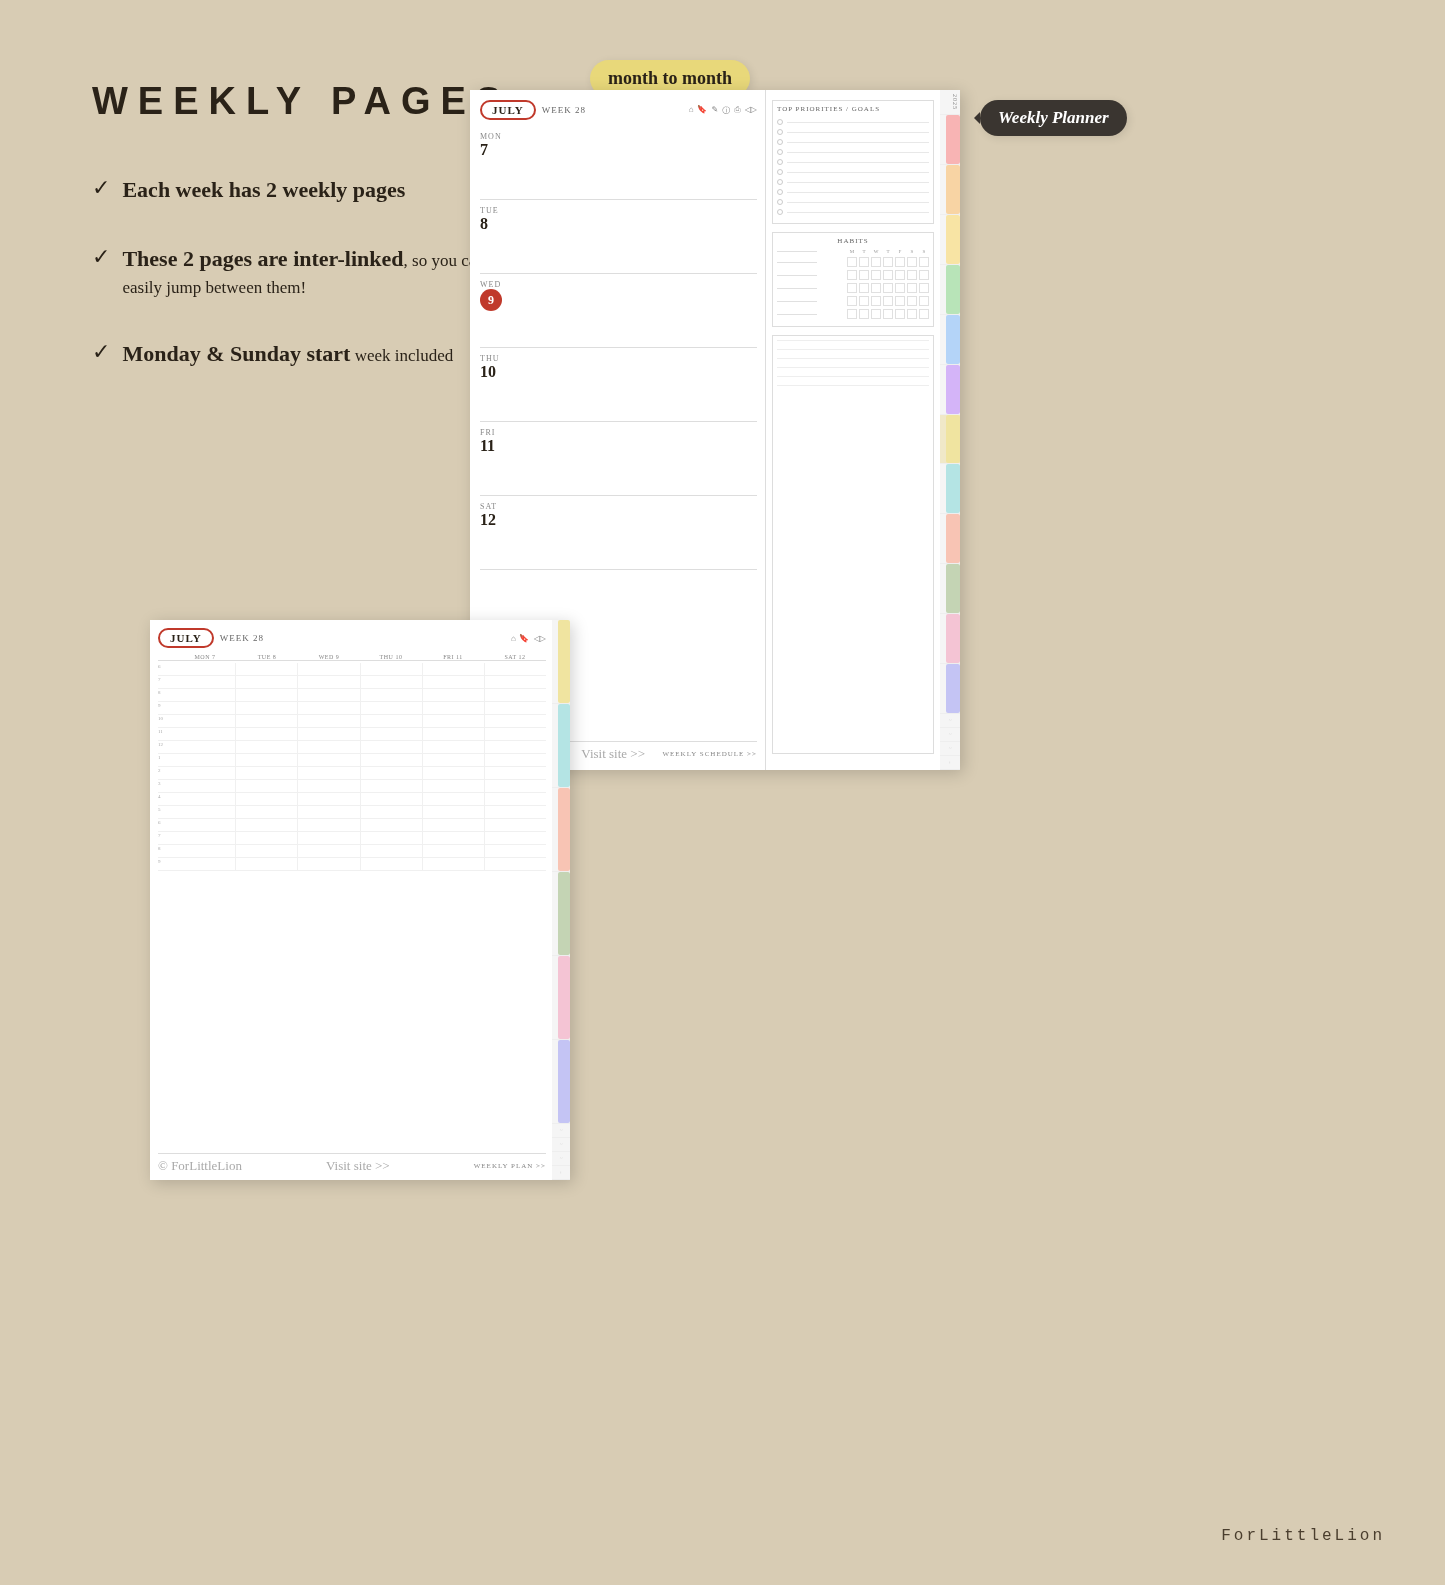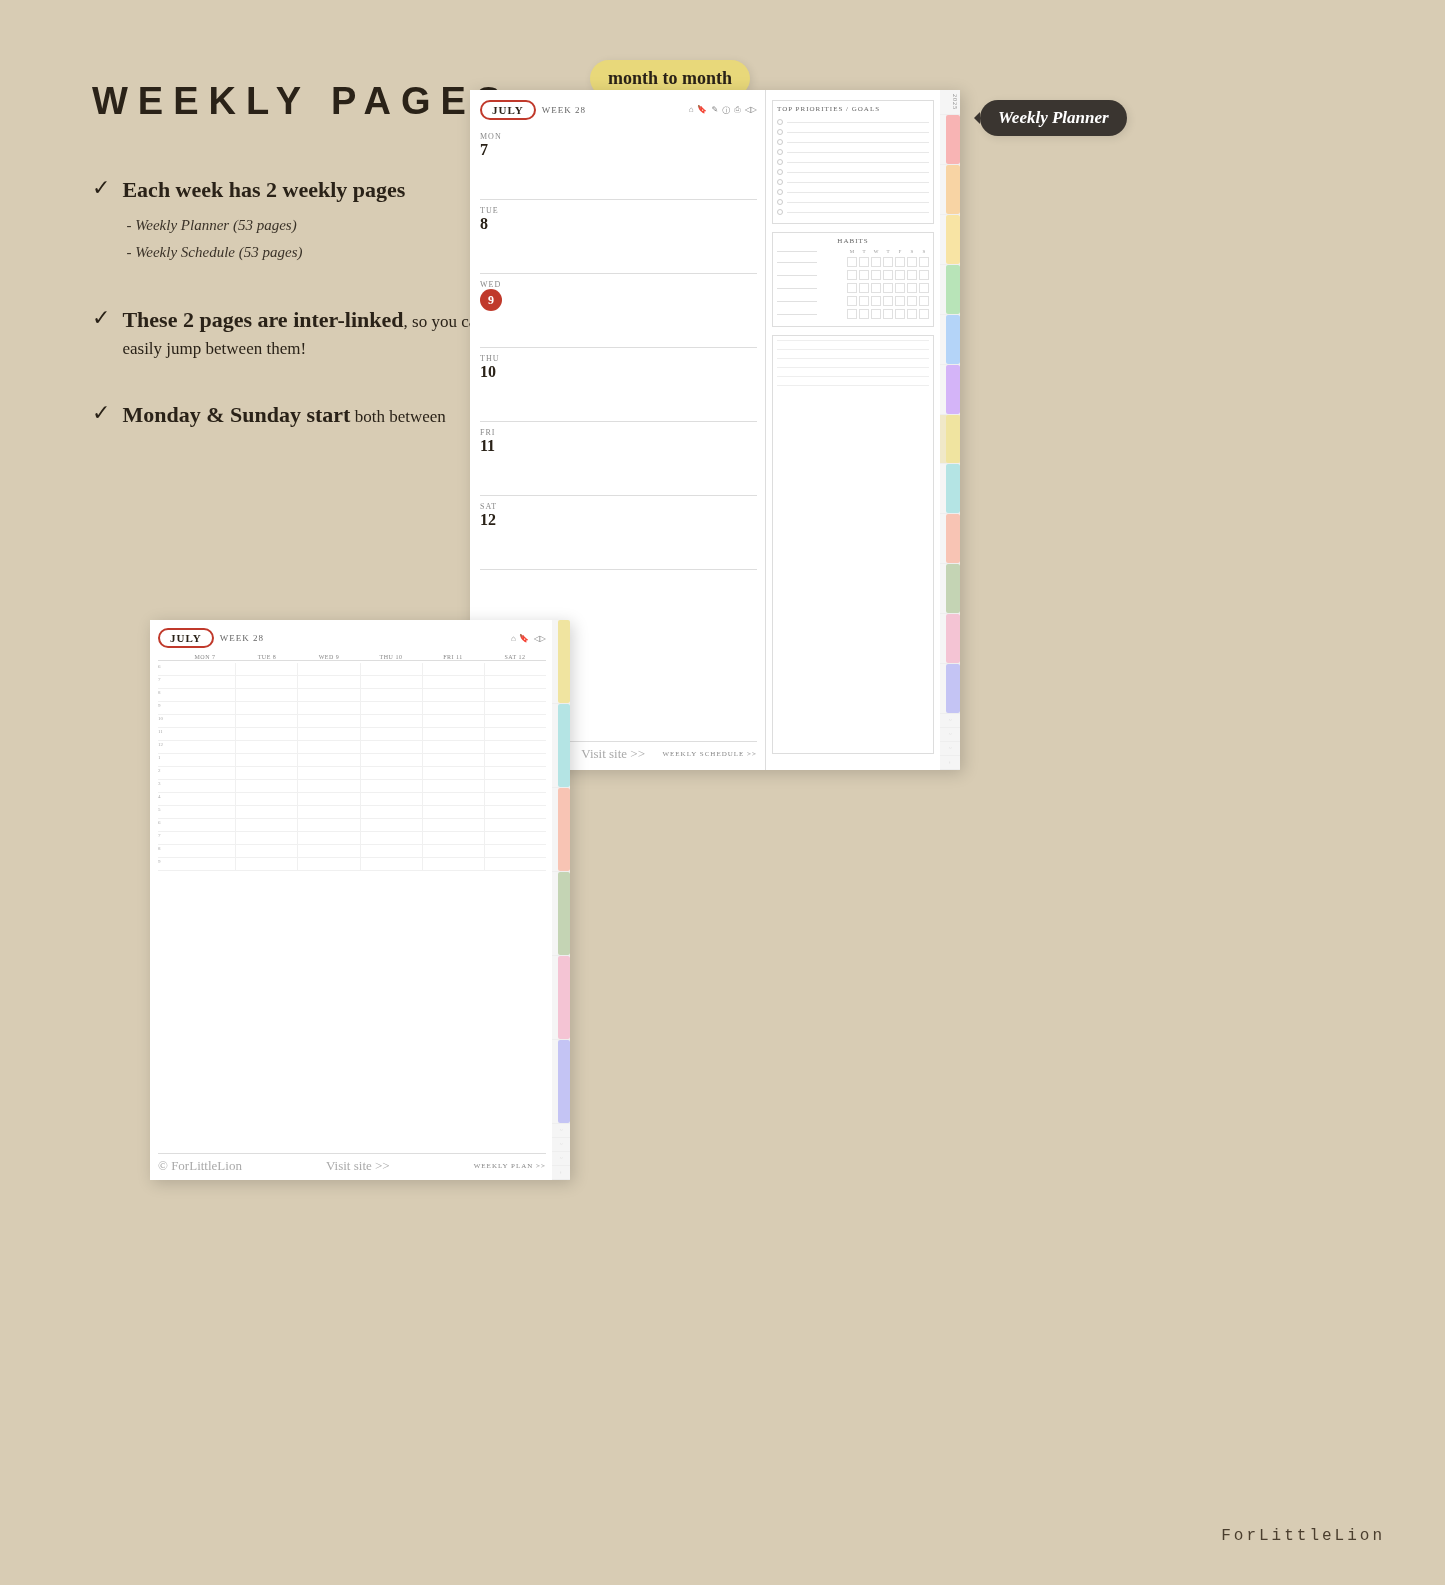--- a/index.html
+++ b/index.html
@@ -547,38 +547,34 @@
 
 <div class="left-panel">
   <h1 class="page-title">WEEKLY PAGES</h1>
 
   <ul class="feature-list">
 
     <li class="feature-item">
       <span class="checkmark">✓</span>
       <div class="feature-text">
         <strong>Each week has 2 weekly pages</strong>
-        <ul class="sub-items">
-          <li>- Weekly Planner (53 pages)</li>
-          <li>- Weekly Schedule (53 pages)</li>
-        </ul>
       </div>
     </li>
 
     <li class="feature-item">
       <span class="checkmark">✓</span>
       <div class="feature-text">
         <strong>These 2 pages are inter-linked</strong><span>, so you can easily jump between them!</span>
       </div>
     </li>
 
     <li class="feature-item">
       <span class="checkmark">✓</span>
       <div class="feature-text">
-        <strong>Monday &amp; Sunday start</strong><span> both between</span>
+        <strong>Monday &amp; Sunday start</strong><span> week included</span>
       </div>
     </li>
   </ul>
 </div>
 
 <div class="label-badge badge-linked-month">
   <span>month to month</span>
 </div>
 
 <div class="label-badge badge-weekly-planner">

